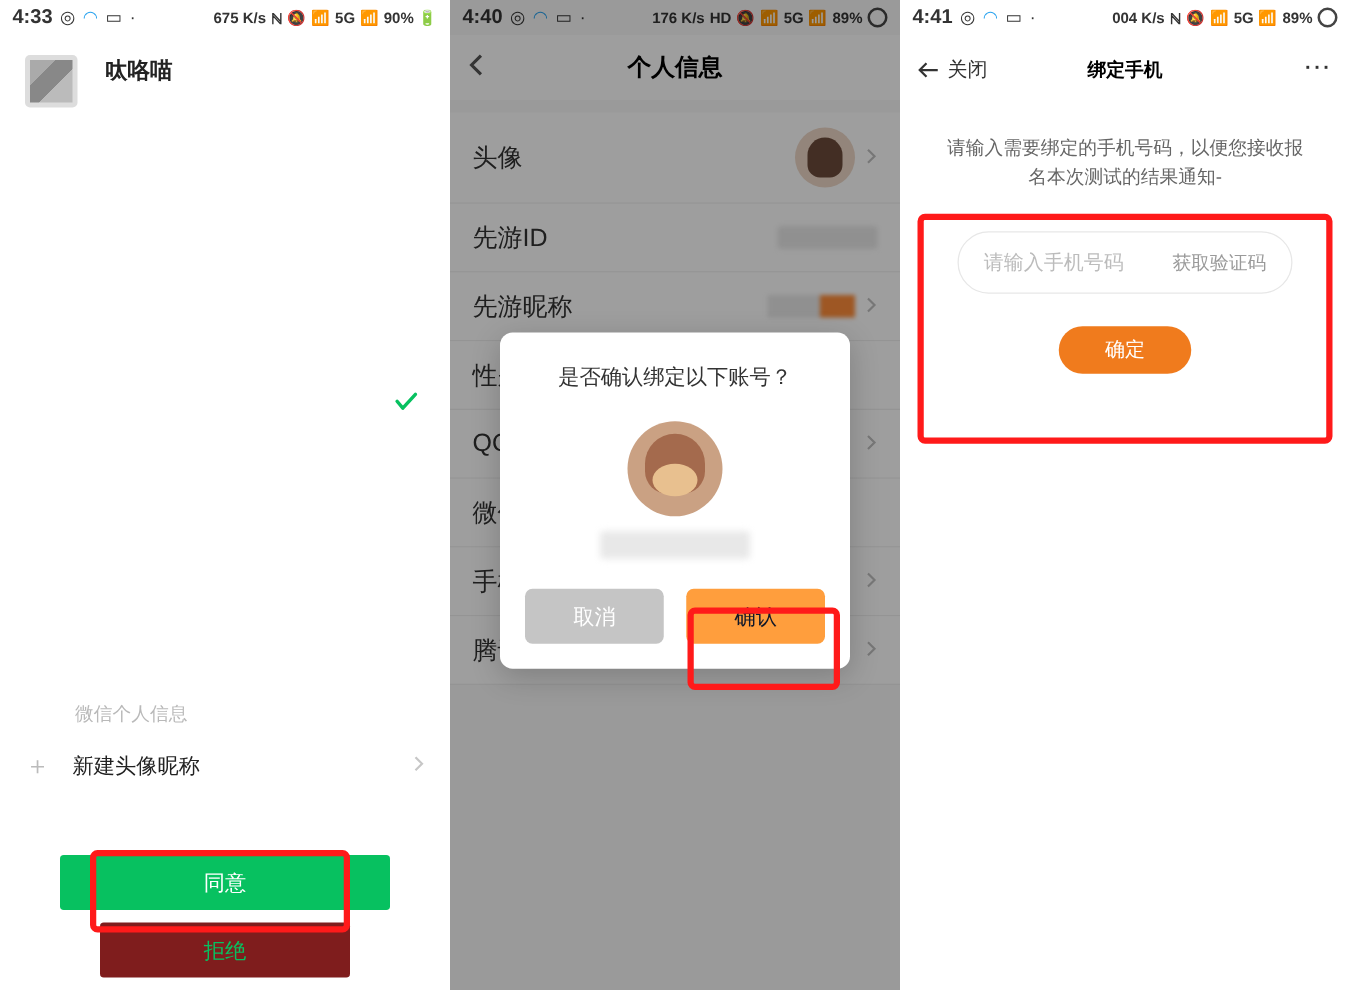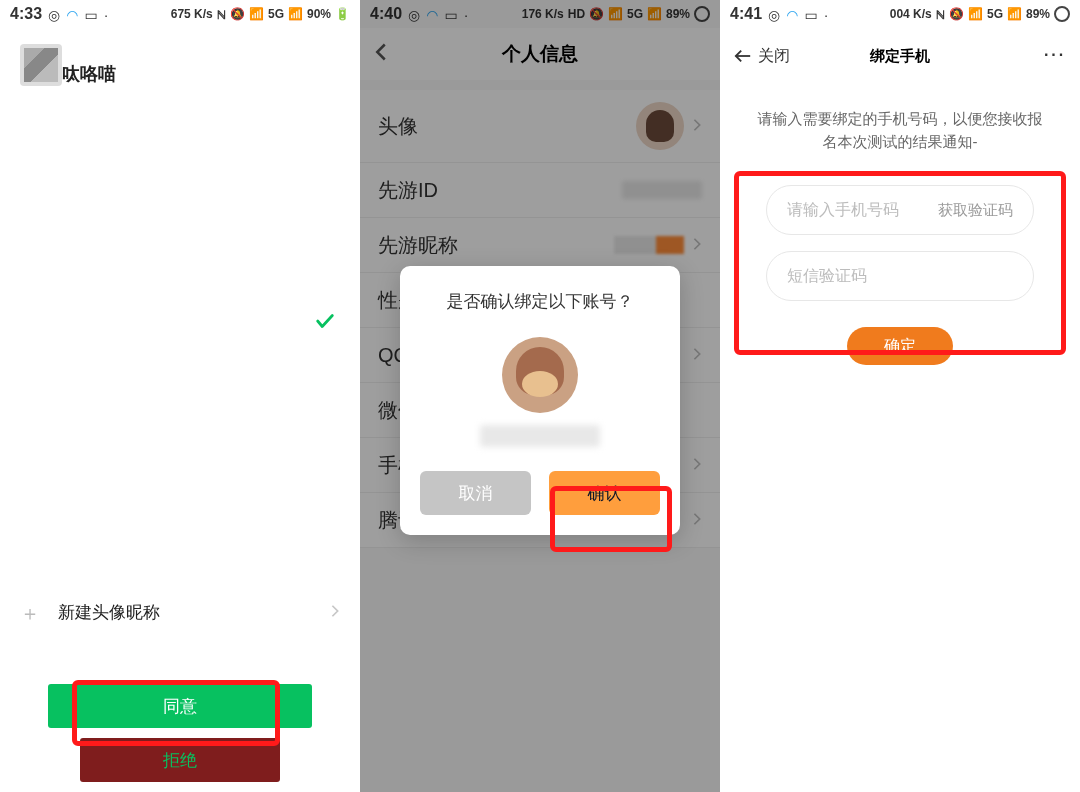--- a/index.html
+++ b/index.html
@@ -4,27 +4,27 @@
 <style>
   html,body{margin:0;padding:0;font-family:-apple-system,"PingFang SC","Microsoft YaHei",sans-serif;background:#fff;}
   .stage{width:1080px;height:792px;position:relative;background:#fff;display:flex;}
   .phone{width:360px;height:792px;position:relative;box-sizing:border-box;overflow:hidden;}
   .phone1{background:#fff;}
   .phone2{background:#f8f8f8;}
   .phone3{background:#fff;}
 
   
   .statusbar{height:28px;display:flex;align-items:center;justify-content:space-between;padding:0 10px;font-size:14px;color:#333;}
-  .statusbar .left{display:flex;align-items:flex-end;gap:6px;}
+  .statusbar .left{display:flex;align-items:flex-start;gap:6px;}
   .statusbar .right{display:flex;align-items:center;gap:4px;font-size:12px;font-weight:bold;}
   .statusbar .time{font-weight:600;font-size:16px;}
   .circle-empty{width:16px;height:16px;border:2px solid #444;border-radius:50%;box-sizing:border-box;}
 
   
-  .p1-row{display:flex;align-items:flex-end;padding:16px 20px;gap:0;}
+  .p1-row{display:flex;align-items:flex-start;padding:16px 20px;gap:22px;}
   .avatar-sq{width:42px;height:42px;background:#ddd;border-radius:4px;position:relative;overflow:hidden;}
   .avatar-sq::after{content:"";position:absolute;inset:4px;background:linear-gradient(135deg,#aaa 30%,#888 30%,#888 60%,#bbb 60%);}
   .p1-name{font-size:18px;font-weight:600;color:#222;}
   .p1-check{position:absolute;right:24px;top:310px;color:#07c160;}
   .p1-check svg{width:22px;height:22px;display:block;}
   .p1-bottom{position:absolute;left:0;right:0;bottom:0;padding-bottom:10px;}
   .p1-label{color:#b9b9b9;font-size:15px;padding:10px 60px 6px;}
   .p1-newrow{display:flex;align-items:center;padding:14px 20px;font-size:17px;color:#222;}
   .p1-plus{color:#bbb;width:20px;text-align:center;margin-right:18px;font-size:20px;line-height:1;}
   .p1-arrow{margin-left:auto;color:#c7c7c7;}
@@ -102,20 +102,21 @@
       <div class="p1-name">呔咯喵</div>
     </div>
 
     <div class="p1-check">
       <svg viewBox="0 0 24 24" fill="none" stroke="#07c160" stroke-width="3" stroke-linecap="round" stroke-linejoin="round">
           <polyline points="4 12 9 18 20 6"></polyline>
         </svg>
     </div>
 
     <div class="p1-bottom">
+      <div class="p1-label">微信个人信息</div>
       <div class="p1-newrow">
         <span class="p1-plus">＋</span>
         <span>新建头像昵称</span>
         <span class="p1-arrow">
           <svg class="chev-svg" viewBox="0 0 10 16" fill="none" stroke="#c7c7c7" stroke-width="2">
               <polyline points="2 2 8 8 2 14"></polyline>
             </svg>
         </span>
       </div>
       <div class="btn-agree">
@@ -274,23 +275,20 @@
       <span class="p3-more">···</span>
     </div>
 
     <div class="p3-text">请输入需要绑定的手机号码，以便您接收报名本次测试的结果通知-</div>
 
     <div class="p3-form">
       <div class="field">
         <span>请输入手机号码</span>
         <span class="code">获取验证码</span>
       </div>
-      <div class="field">
-        <span>短信验证码</span>
-      </div>
       <div class="btn-orange">
         <span>确定</span>
       </div>
     </div>
 
     <div class="hl" style="left:14px;top:171px;width:332px;height:184px;"></div>
   </div>
 
 </div>
 

